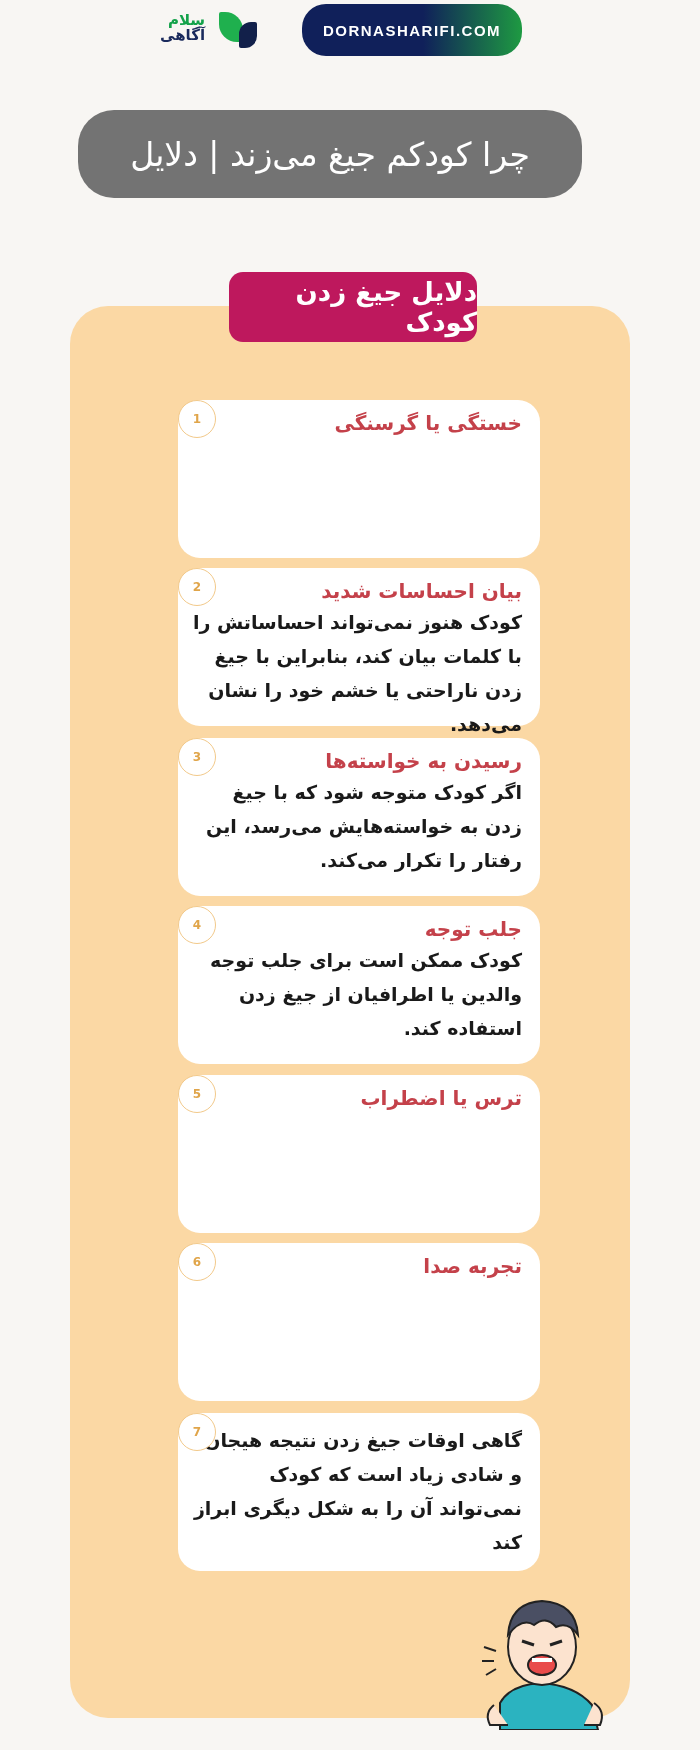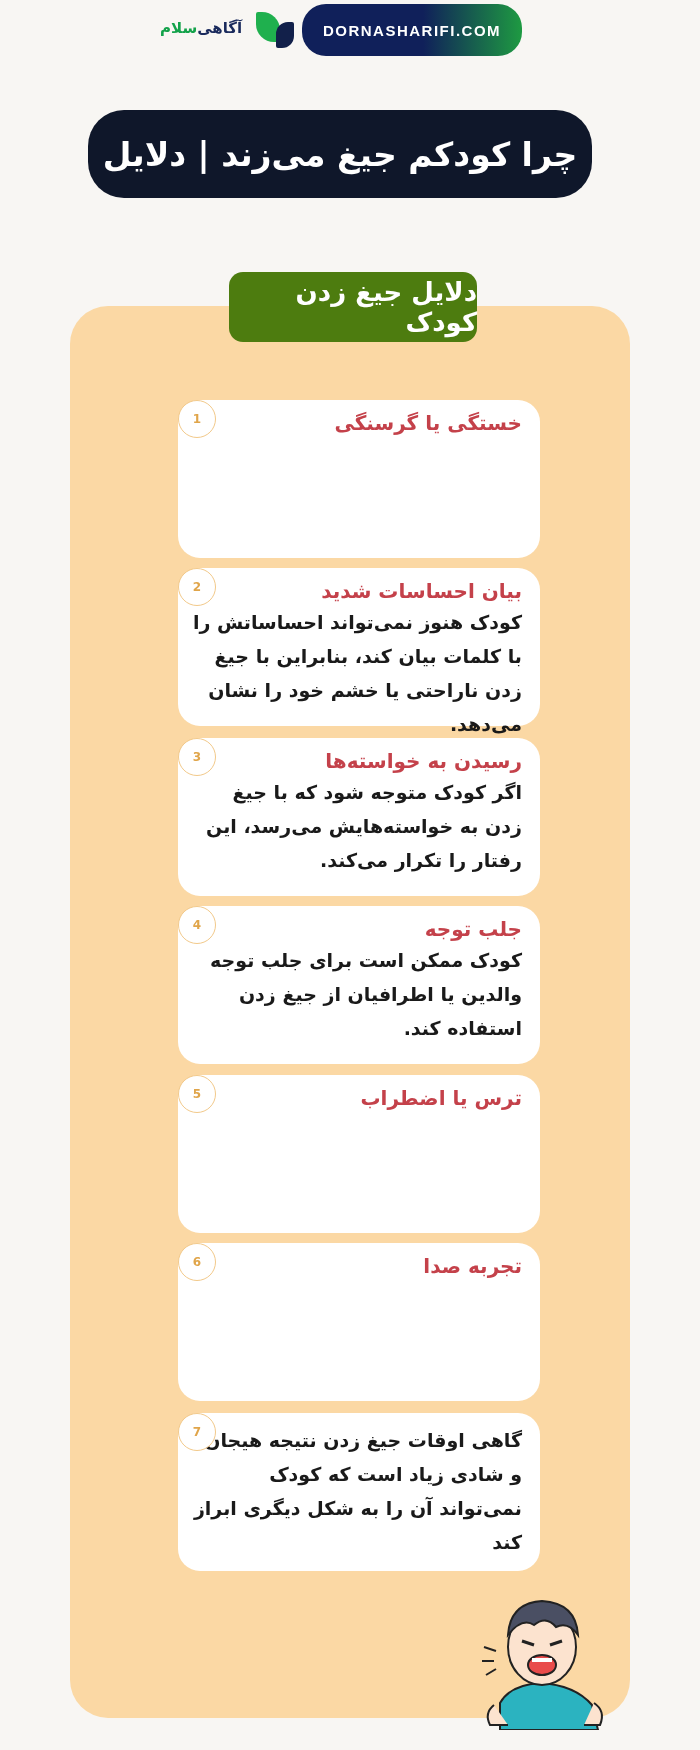--- a/index.html
+++ b/index.html
@@ -1,44 +1,44 @@
 <!DOCTYPE html>
 <html><head>
 <meta charset="utf-8">
 <style>
   html, body { margin:0; padding:0; }
   body {
     width:700px; height:1750px; background:#f8f6f3; position:relative; overflow:hidden;
     font-family:"DejaVu Sans", sans-serif;
   }
   .logo-wrap { position:absolute; top:8px; left:160px; display:flex; align-items:center; gap:14px; }
-  .salam { display:flex; flex-direction:row; align-items:flex-end; line-height:1; }
+  .salam { display:flex; flex-direction:column; align-items:flex-end; line-height:1; }
   .salam .l1 { color:#13a24a; font-weight:bold; font-size:15px; }
   .salam .l2 { color:#1a2a5c; font-weight:bold; font-size:15px; }
   .leaf { width:42px; height:40px; position:relative; }
   .leaf .a { position:absolute; left:0; top:4px; width:24px; height:30px; background:#1fb04e; border-radius:2px 18px 2px 18px; }
   .leaf .b { position:absolute; left:20px; top:14px; width:18px; height:26px; background:#12204a; border-radius:12px 2px 12px 2px; }
   .brand-pill {
     position:absolute; top:4px; left:302px; width:220px; height:52px; border-radius:24px;
     background:linear-gradient(90deg,#10205a 0%,#10205a 55%,#1e9a42 100%);
     color:#fff; display:flex; align-items:center; justify-content:center;
     font-family:"Liberation Sans", sans-serif; font-weight:bold; font-size:15px; letter-spacing:1.5px;
   }
   .title-pill {
-    position:absolute; top:110px; left:88px; width:504px; height:88px; border-radius:36px;
-    background:#0f172a; color:#fff; display:flex; align-items:center; justify-content:center;
-    font-size:33px; font-weight:bold; direction:rtl;
+    position:absolute; top:110px; left:78px; width:504px; height:88px; border-radius:36px;
+    background:#737373; color:#fff; display:flex; align-items:center; justify-content:center;
+    font-size:33px; font-weight:normal; direction:rtl;
   }
   .panel {
     position:absolute; top:306px; left:70px; width:560px; height:1412px; border-radius:38px;
     background:#fbd8a4;
   }
   .sub-pill {
     position:absolute; top:272px; left:229px; width:248px; height:70px; border-radius:14px;
-    background:#4d7c0f; color:#fff; display:flex; align-items:center; justify-content:center;
+    background:#be185d; color:#fff; display:flex; align-items:center; justify-content:center;
     font-size:26px; font-weight:bold; direction:rtl;
   }
   .card {
     position:absolute; left:178px; width:362px; background:#fff; border-radius:22px;
     direction:rtl; box-sizing:border-box; padding:8px 18px 10px 14px;
   }
   .card .num {
     position:absolute; left:0; top:0; width:36px; height:36px; border-radius:50%;
     border:1.5px solid #f2c98a; background:#fff; color:#e0a54a; font-size:12px; font-weight:bold;
     display:flex; align-items:center; justify-content:center; direction:ltr;

